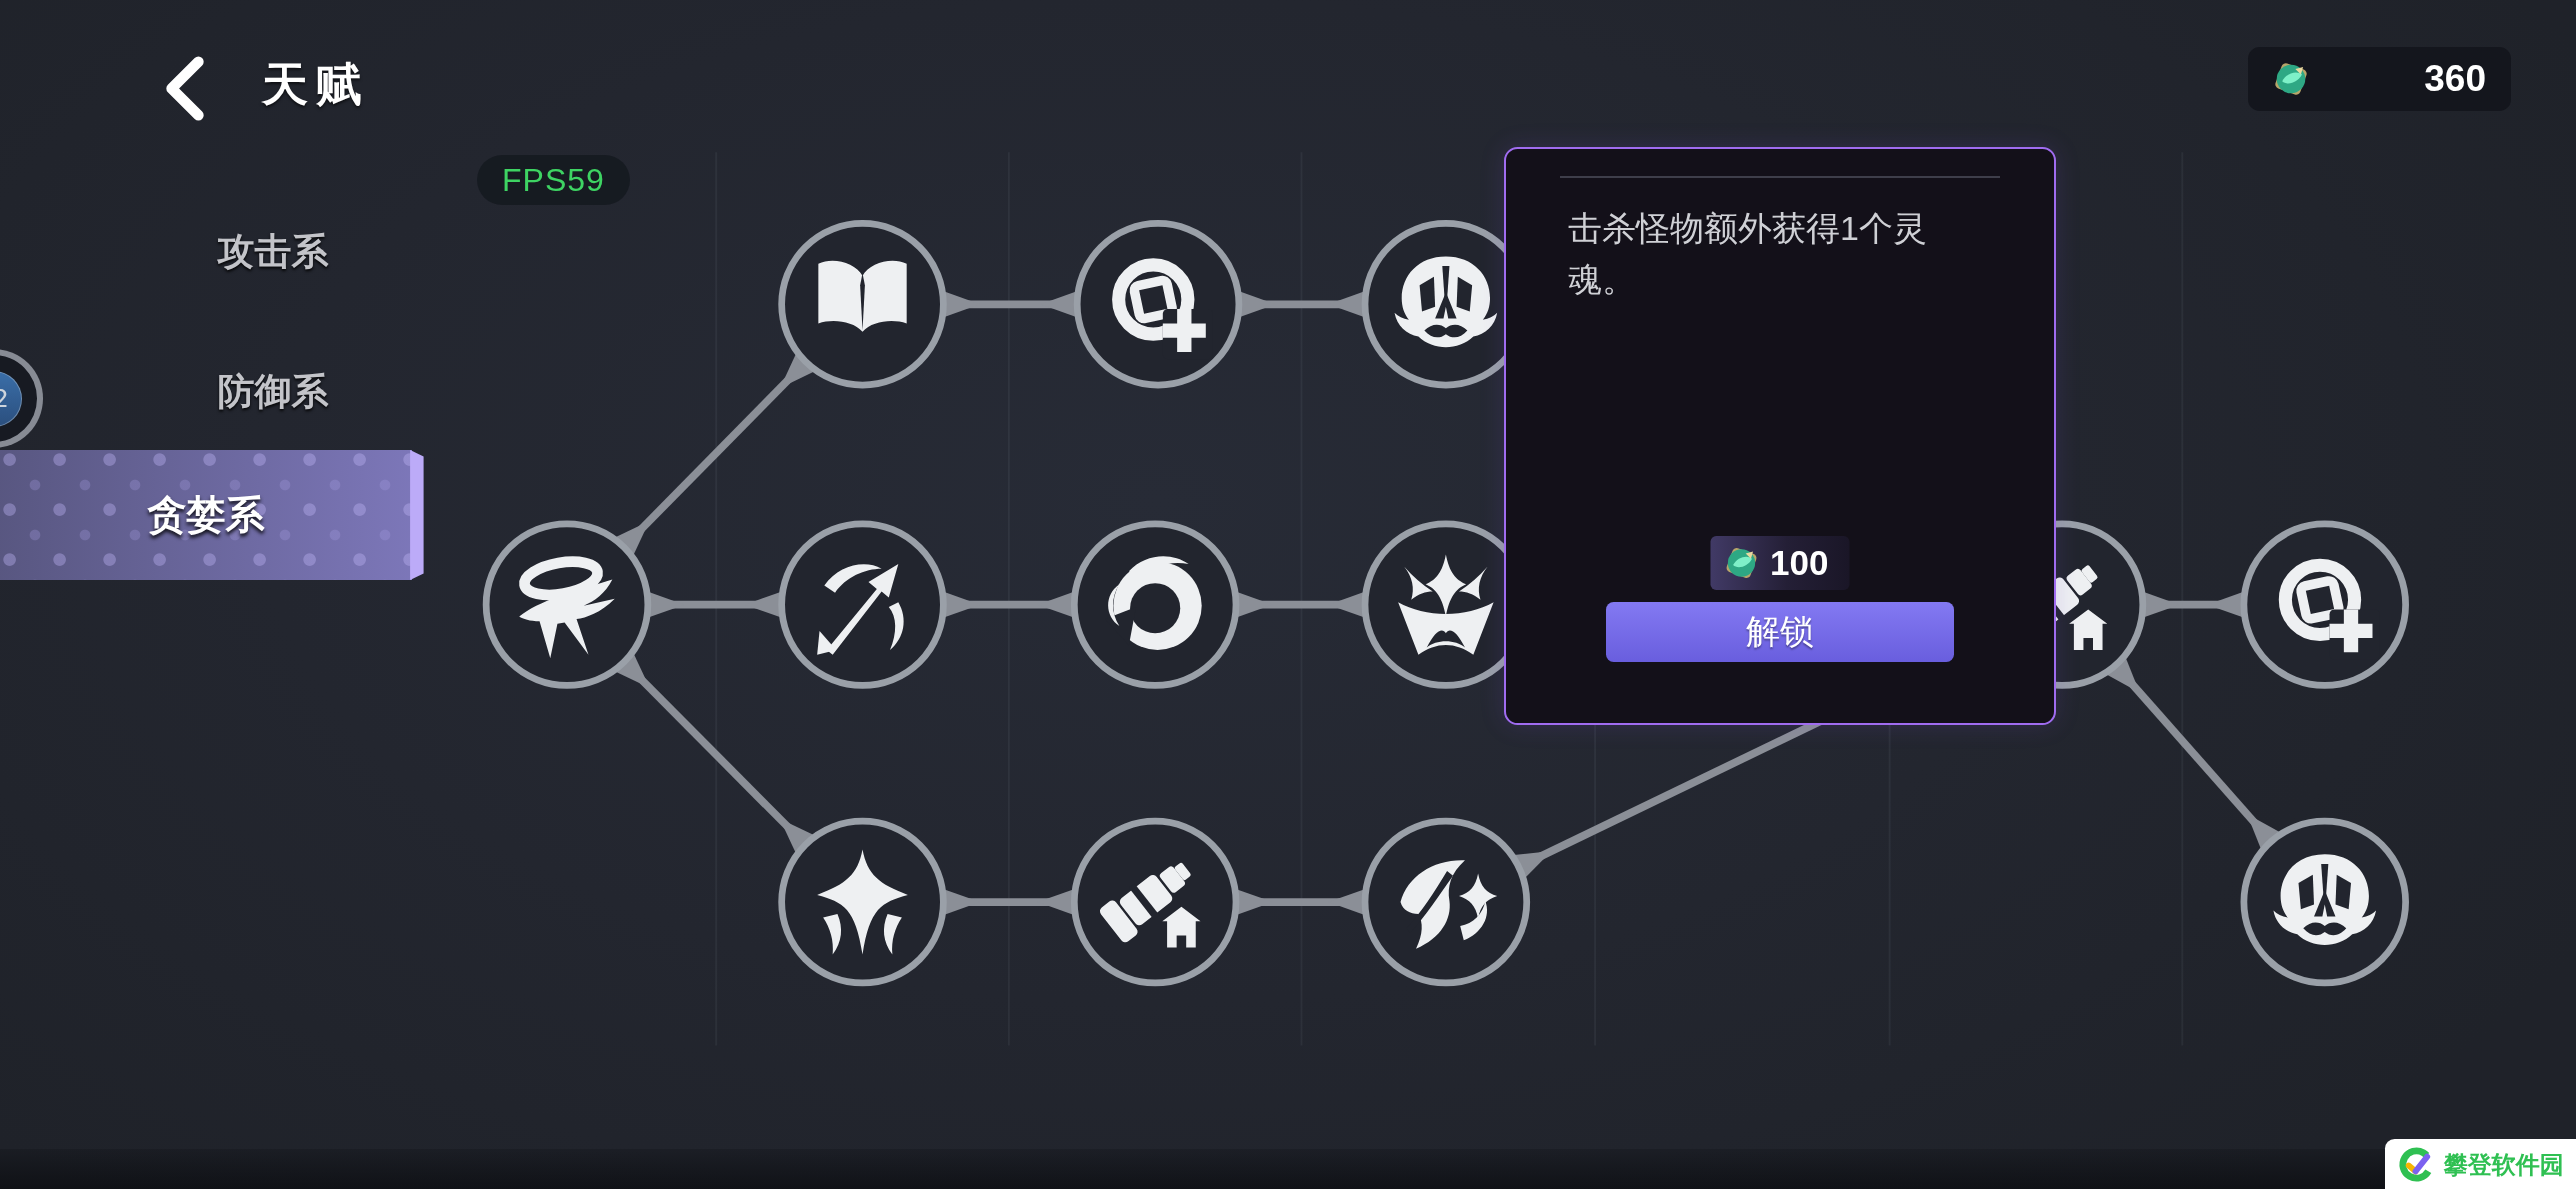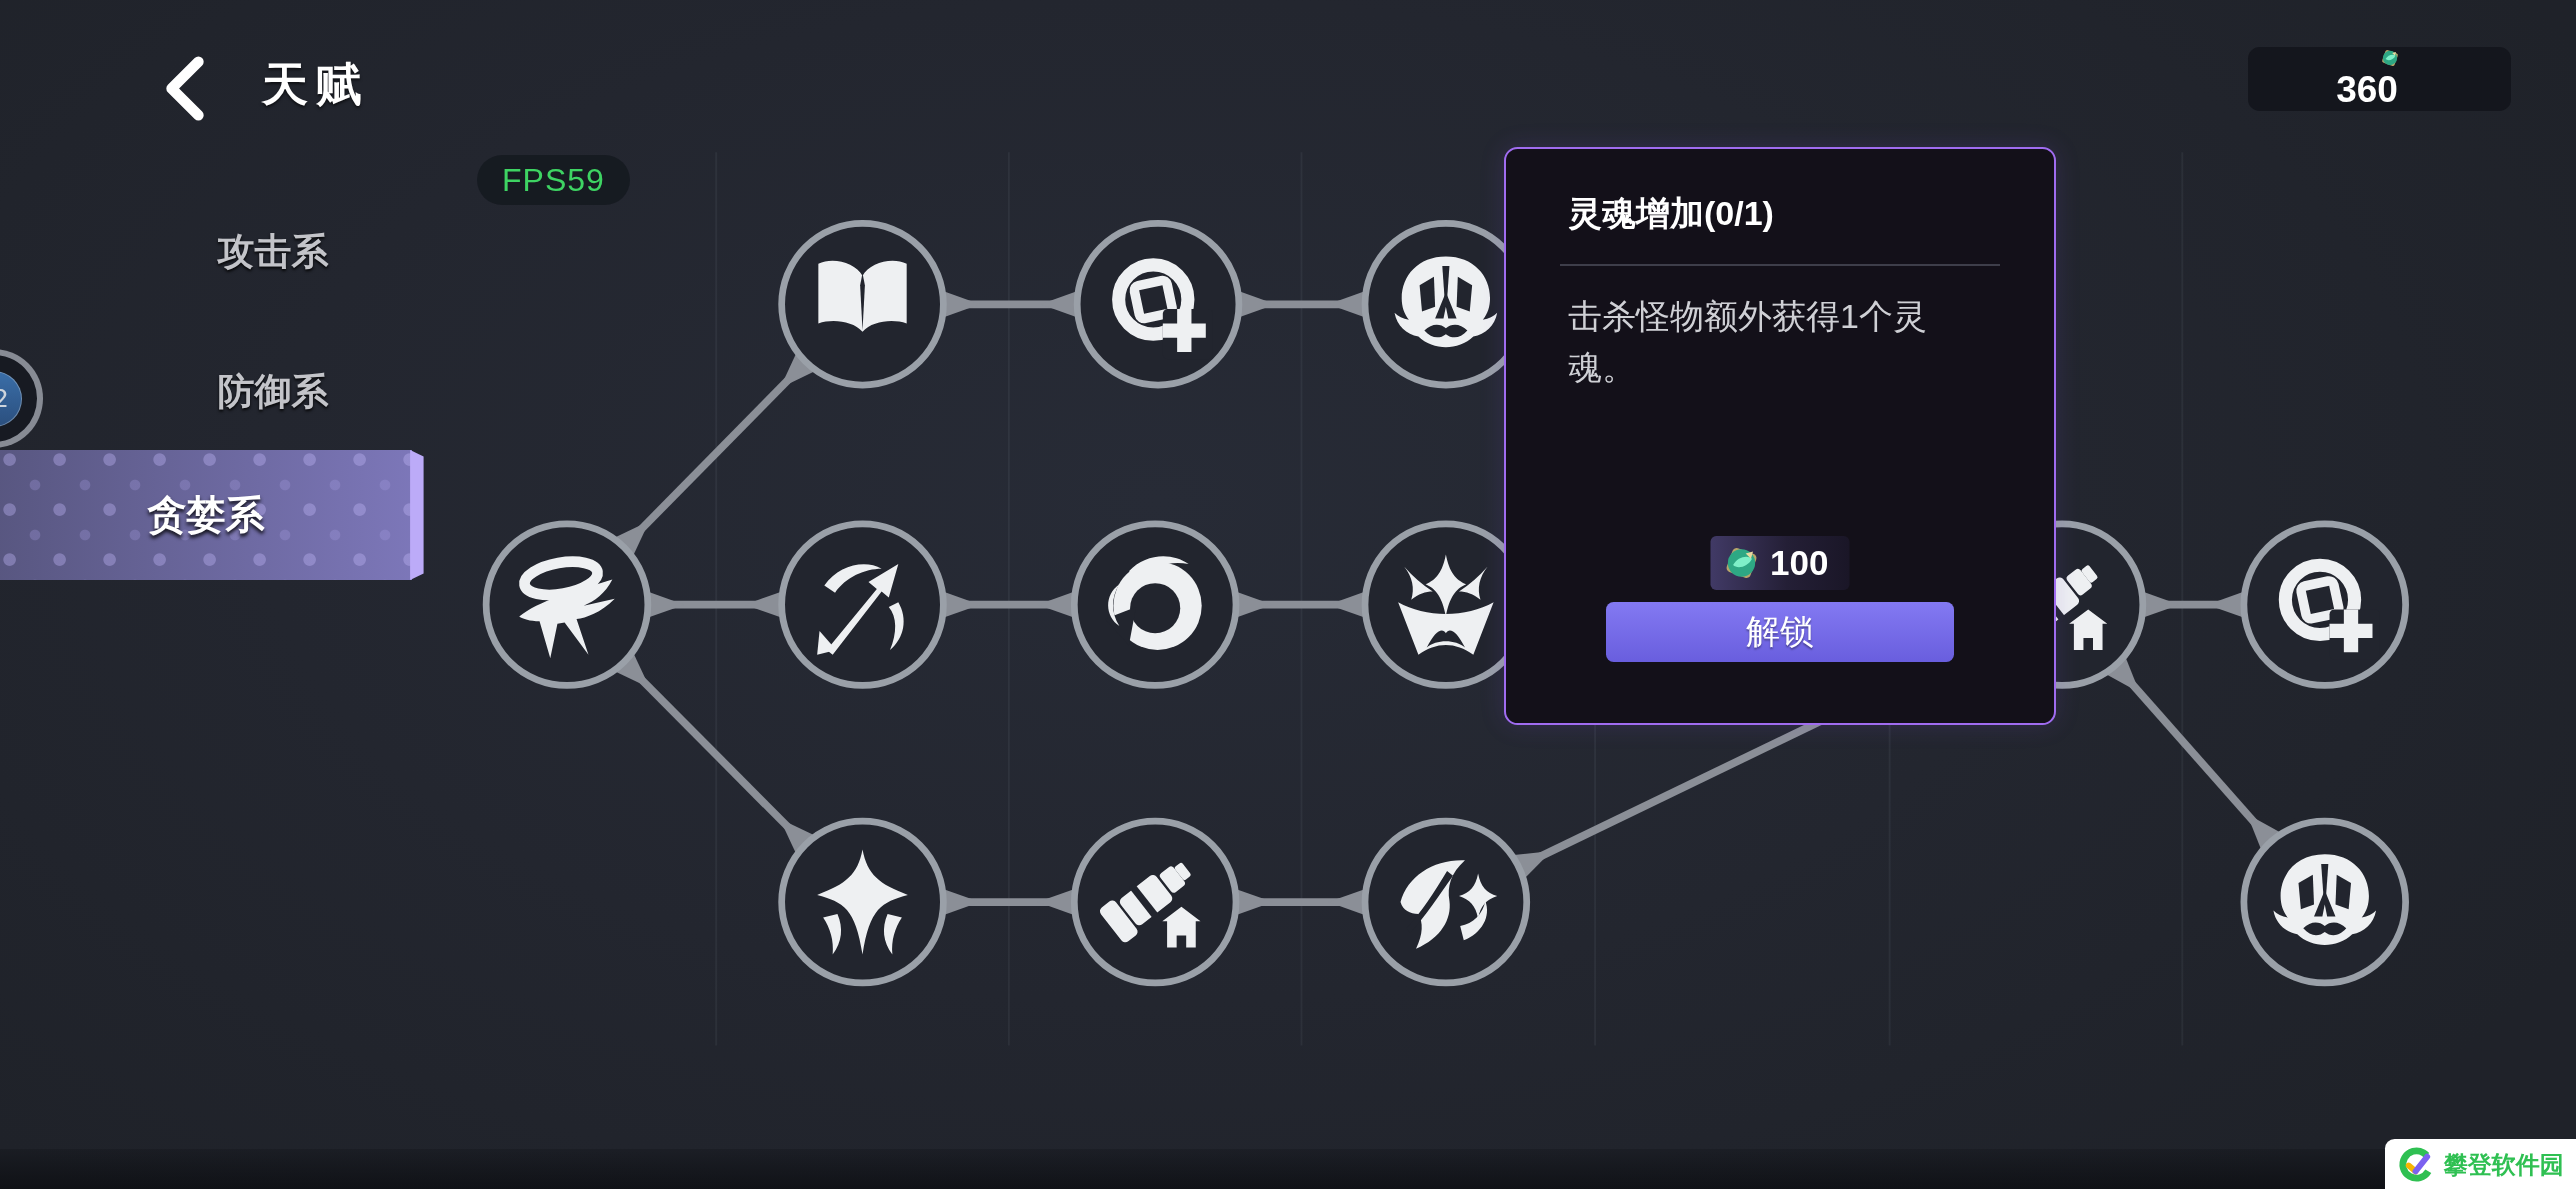--- a/index.html
+++ b/index.html
@@ -8,21 +8,21 @@
     background:radial-gradient(1636px 914px at 45% 42%, #272b36 0%, #23262f 55%, #1f2229 100%);
     font-family:"Liberation Sans","DejaVu Sans",sans-serif;
     -webkit-font-smoothing:antialiased;
   }
   .abs{position:absolute;}
   
   #back-btn{left:154px;top:54px;width:62px;height:69px;cursor:pointer;z-index:6;}
   #page-title{left:262px;top:54px;font-size:46px;font-weight:bold;color:#ffffff;letter-spacing:7.7px;
     text-shadow:0 1.9px 2.9px rgba(0,0,0,.6);z-index:6;}
   #currency-pill{left:2248px;top:47px;width:263px;height:64px;background:#14161d;border-radius:11.6px;
-    display:flex;align-items:center;z-index:6;flex-direction:column;}
+    display:flex;align-items:center;z-index:6;}
   #currency-pill .gem{margin-left:21px;width:44px;height:44px;}
   #currency-value{flex:1;text-align:right;padding-right:25px;color:#ffffff;font-size:37px;font-weight:bold;}
   
   #fps-badge{left:477px;top:155px;height:50px;padding:0 25px;background:rgba(22,26,33,.92);
     border-radius:25px;display:flex;align-items:center;z-index:6;}
   #fps-badge span{color:#3ed463;font-size:32px;letter-spacing:1px;}
   
   #perf-badge{left:-56px;top:349px;width:87px;height:87px;border-radius:50%;
     background:#171a22;border:6.7px solid rgba(195,200,210,.65);display:flex;align-items:center;justify-content:center;z-index:6;}
   #perf-badge .inner{width:54px;height:54px;border-radius:50%;background:linear-gradient(180deg,#3a6ea8,#2b4f7e);
@@ -270,21 +270,20 @@
 </div>
 
 <div class="abs side-tab" id="tab-attack">攻击系</div>
 <div class="abs side-tab" id="tab-defense">防御系</div>
 <div class="abs" id="greed-banner">
   <div class="strip"></div>
   <div class="lbl">贪婪系</div>
 </div>
 
 <div class="abs" id="tooltip">
-  <div id="tooltip-title">灵魂增加(0/1)</div>
   <div id="tooltip-divider"></div>
   <div id="tooltip-desc">击杀怪物额外获得1个灵魂。</div>
   <div id="cost-pill">
     <svg class="gem" viewBox="0 0 40 40">
         <use href="#icon-soul-gem"></use>
       </svg>
     <span id="cost-value">100</span>
   </div>
   <button id="unlock-btn">解锁</button>
 </div>

